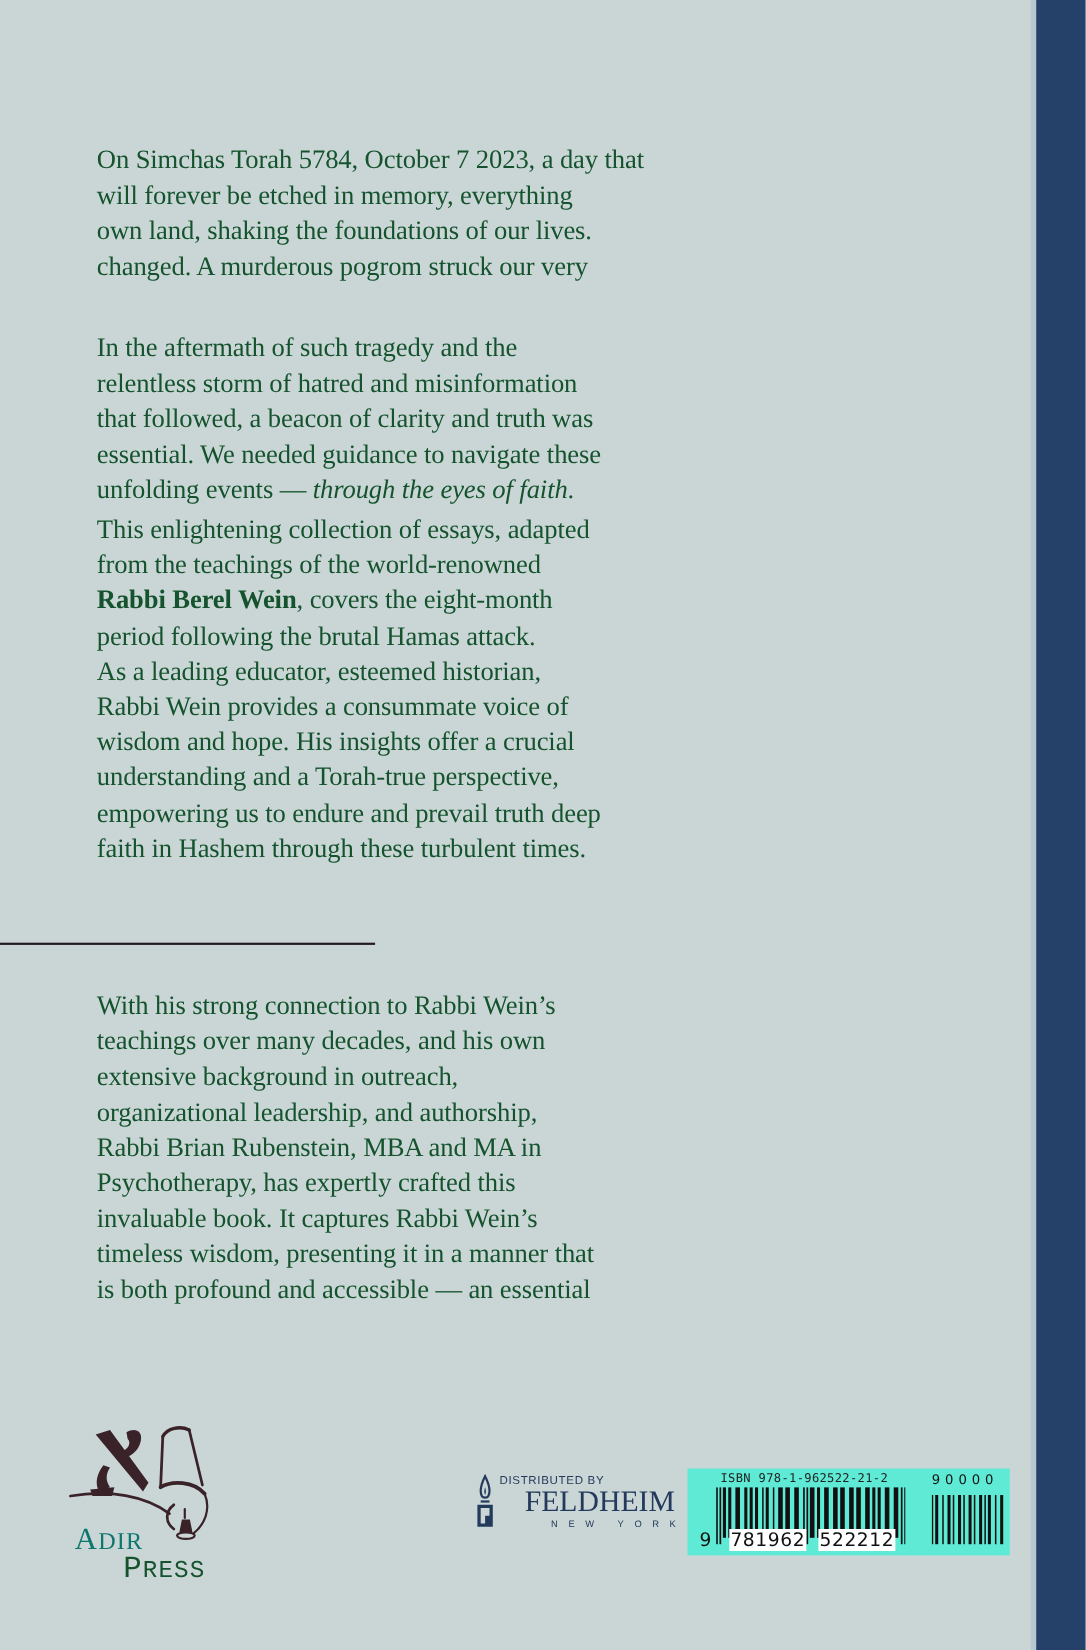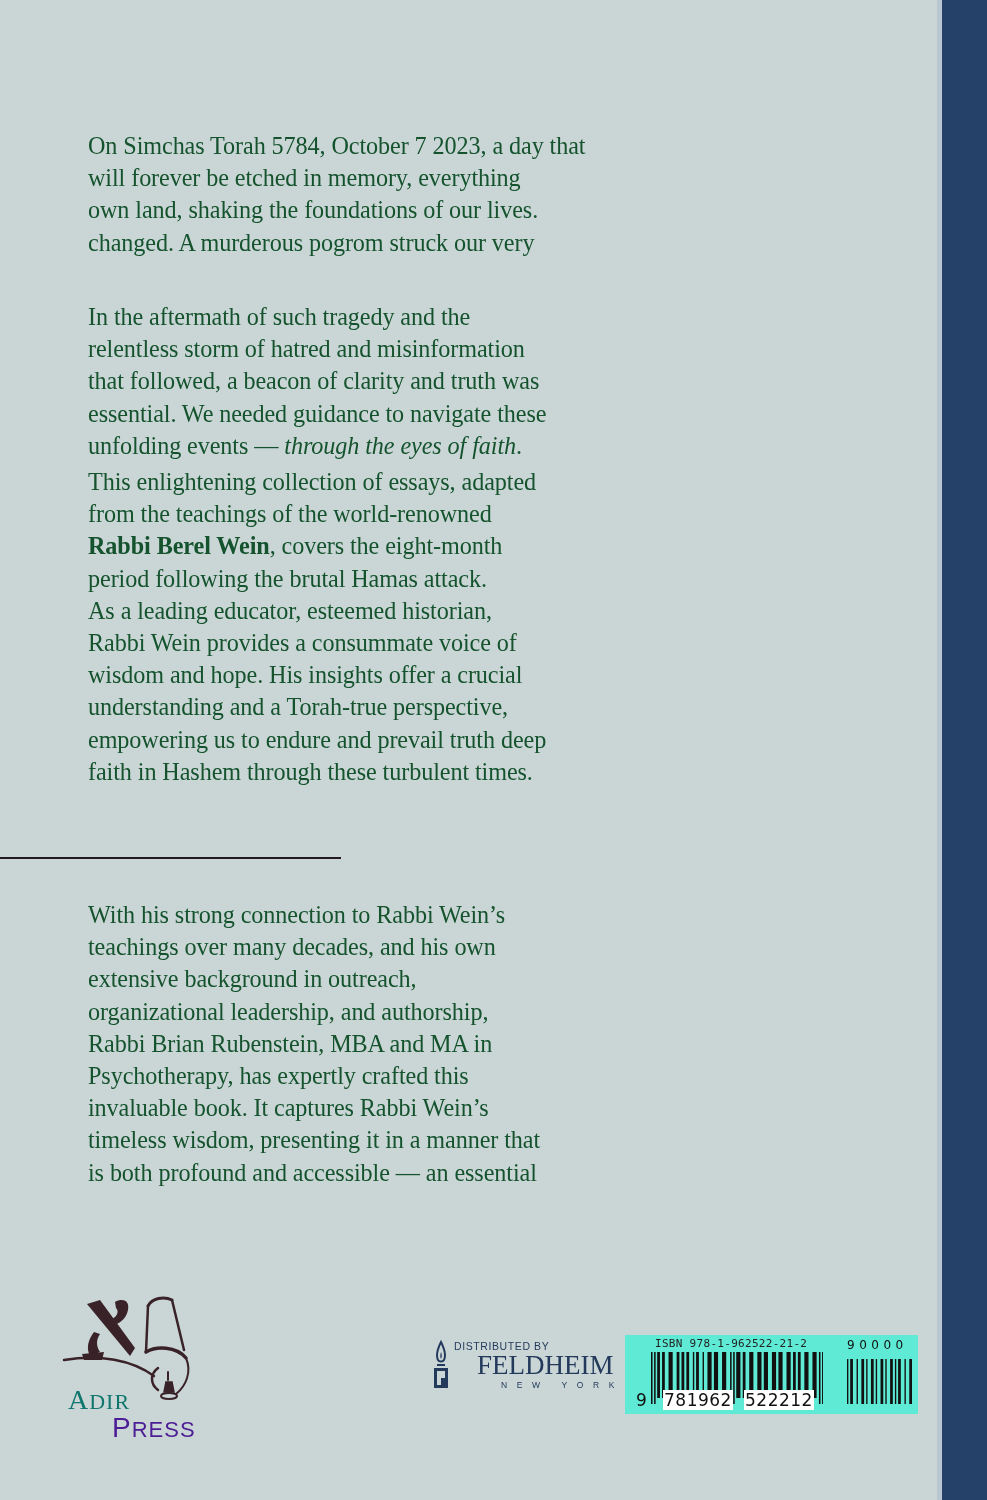--- a/index.html
+++ b/index.html
@@ -24,21 +24,21 @@
     .p3 { top: 466px; }
     .p4 { top: 899px; }
     .line { display: block; white-space: nowrap; }
     .bold { font-weight: bold; }
     .ital { font-style: italic; }
 
     .divider { position: absolute; left: 0; top: 857px; width: 341px; height: 2px; background: #231a1e; }
 
     .logo-adir { position: absolute; left: 60px; top: 1290px; width: 150px; height: 180px; }
     .adir-word1 { position: absolute; left: 68px; top: 1384px; font-family: Liberation Serif, serif; font-size: 22px; color: #0f766e; letter-spacing: 1px; }
-    .adir-word2 { position: absolute; left: 112px; top: 1412px; font-family: Liberation Sans, sans-serif; font-size: 22px; color: #4c1d95; letter-spacing: 1px; }
+    .adir-word2 { position: absolute; left: 112px; top: 1412px; font-family: Liberation Mono, monospace; font-size: 22px; color: #14532d; letter-spacing: 1px; }
     .adir-word1 .big, .adir-word2 .big { font-size: 28px; }
 
     .feldheim { position: absolute; left: 432px; top: 1338px; width: 180px; height: 60px; color: #243a5c; }
     .feld-icon { position: absolute; left: 0; top: 2px; width: 18px; height: 50px; }
     .feld-dist { position: absolute; left: 22px; top: 2px; font-family: "Liberation Sans", sans-serif; font-weight: normal; font-size: 10.5px; letter-spacing: 0.6px; white-space: nowrap; }
     .feld-name { position: absolute; left: 21px; top: 14px; font-family: "Liberation Serif", serif; font-size: 27px; line-height: 27px; letter-spacing: 0px; white-space: nowrap; margin-left: 24px; }
     .feld-city { position: absolute; left: 25px; top: 42px; font-family: "Liberation Sans", sans-serif; font-size: 8.5px; letter-spacing: 9.6px; white-space: nowrap; margin-left: 44px; }
 
     .barcode-box { position: absolute; left: 625px; top: 1323px; width: 293px; height: 79px; background: #5eead4; margin-top: 12px; }
     .isbn-text { position: absolute; left: 30px; top: 2px; font-family: "DejaVu Sans Mono", monospace; font-size: 11px; color: #222; white-space: nowrap; letter-spacing: 0.3px; }

